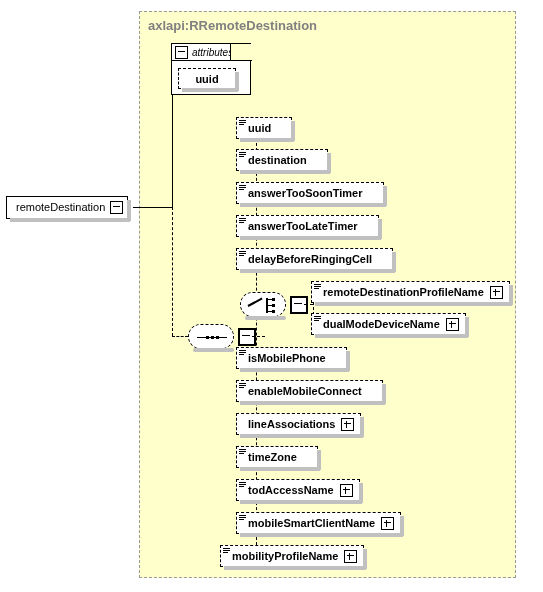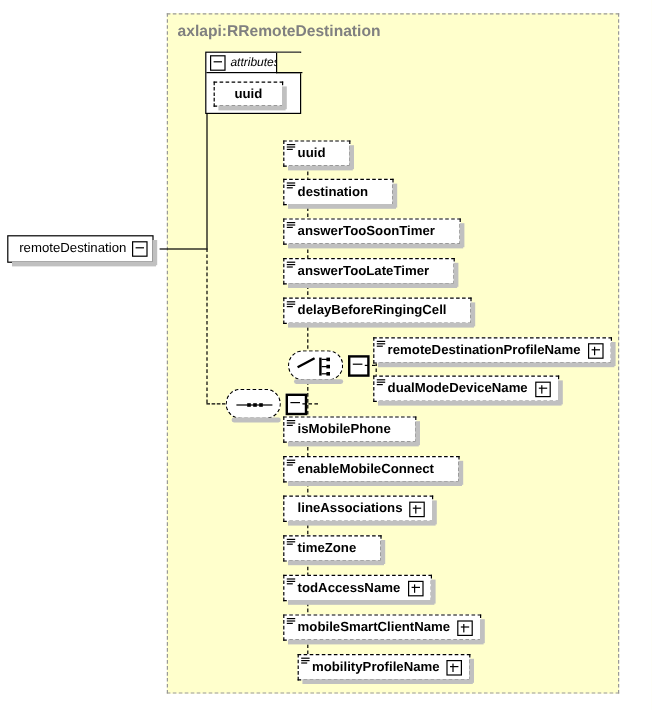--- a/index.html
+++ b/index.html
@@ -320,21 +320,21 @@
         <i></i>
         <i></i>
         <i></i>
       </span>
     <span class="elem-label">mobileSmartClientName</span>
     <span class="plusbox"></span>
     <span class="shadow"></span>
       <span class="shadow-r"></span>
   </div>
 
-  <div class="nodebox elem" style="left:248px;top:545px;">
+  <div class="nodebox elem" style="left:220px;top:545px;">
     <span class="tmark">
         <i></i>
         <i></i>
         <i></i>
       </span>
     <span class="elem-label">mobilityProfileName</span>
     <span class="plusbox"></span>
     <span class="shadow"></span>
       <span class="shadow-r"></span>
   </div>

